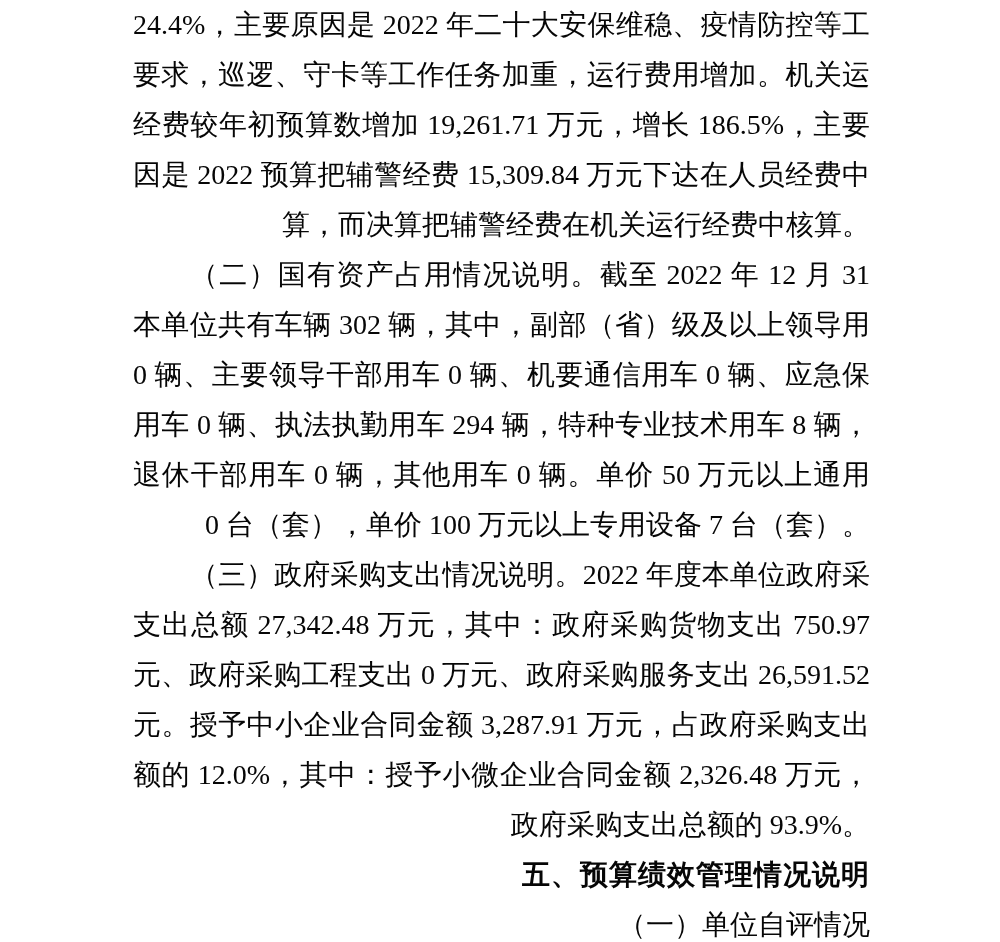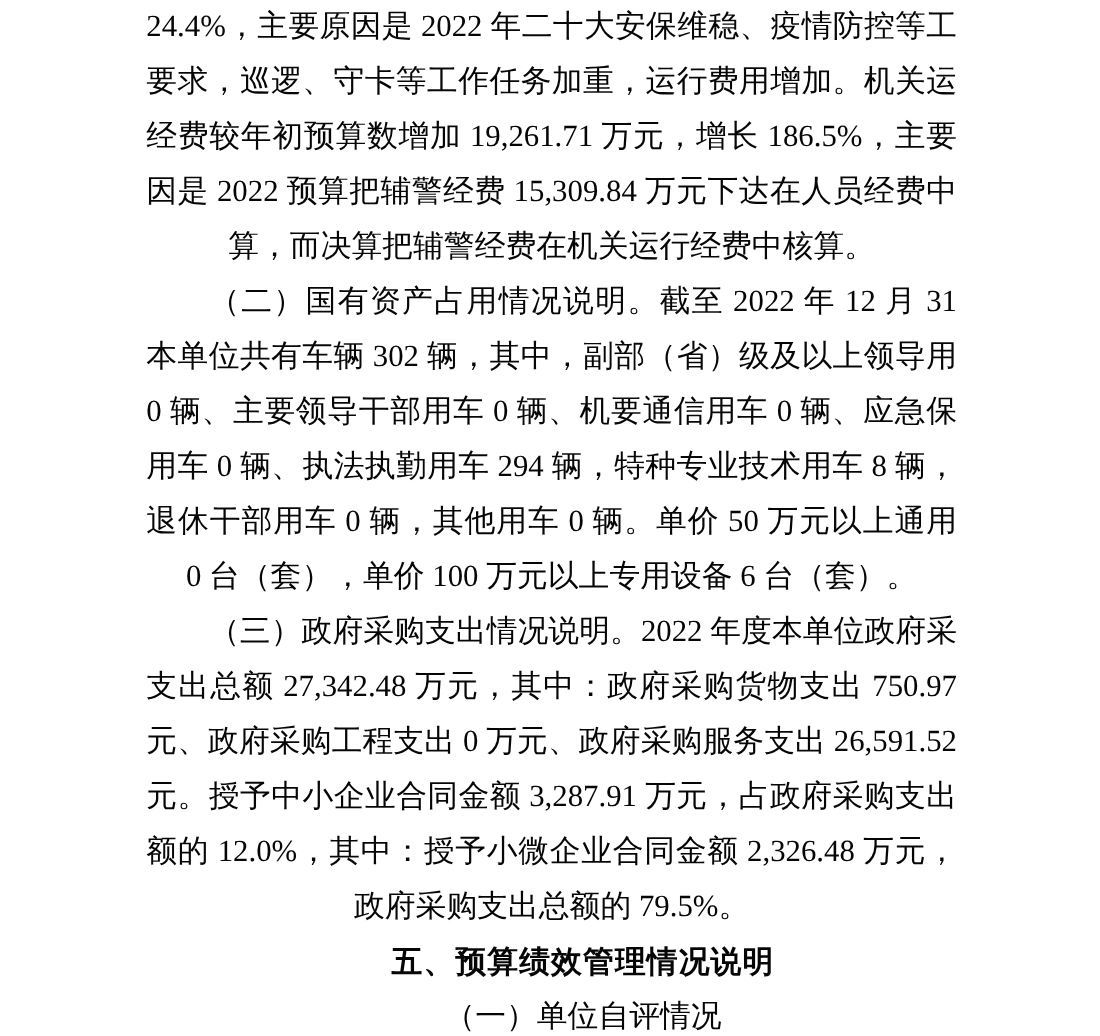--- a/index.html
+++ b/index.html
@@ -19,21 +19,21 @@
   .doc {
     position: absolute;
     left: 133px;
     top: 0;
     width: 737px;
   }
   .line {
     font-size: 28px;
     line-height: 50px;
     height: 50px;
-    text-align: center;
+    text-align: right;
     overflow: hidden;
   }
   .line.justify {
     text-align: justify;
     text-align-last: justify;
   }
   .line.indent {
     text-indent: 57px;
   }
   .line.heading {
@@ -51,23 +51,23 @@
   <div class="line justify">24.4%，主要原因是 2022 年二十大安保维稳、疫情防控等工作</div>
       <div class="line justify">要求，巡逻、守卡等工作任务加重，运行费用增加。机关运行</div>
       <div class="line justify">经费较年初预算数增加 19,261.71 万元，增长 186.5%，主要原</div>
       <div class="line justify">因是 2022 预算把辅警经费 15,309.84 万元下达在人员经费中核</div>
       <div class="line">算，而决算把辅警经费在机关运行经费中核算。</div>
       <div class="line justify indent">（二）国有资产占用情况说明。截至 2022 年 12 月 31 日，</div>
       <div class="line justify">本单位共有车辆 302 辆，其中，副部（省）级及以上领导用车</div>
       <div class="line justify">0 辆、主要领导干部用车 0 辆、机要通信用车 0 辆、应急保障</div>
       <div class="line justify">用车 0 辆、执法执勤用车 294 辆，特种专业技术用车 8 辆，离</div>
       <div class="line justify">退休干部用车 0 辆，其他用车 0 辆。单价 50 万元以上通用设备</div>
-      <div class="line">0 台（套），单价 100 万元以上专用设备 6 台（套）。</div>
+      <div class="line">0 台（套），单价 100 万元以上专用设备 7 台（套）。</div>
       <div class="line justify indent">（三）政府采购支出情况说明。2022 年度本单位政府采购</div>
       <div class="line justify">支出总额 27,342.48 万元，其中：政府采购货物支出 750.97 万</div>
       <div class="line justify">元、政府采购工程支出 0 万元、政府采购服务支出 26,591.52 万</div>
       <div class="line justify">元。授予中小企业合同金额 3,287.91 万元，占政府采购支出总</div>
       <div class="line justify">额的 12.0%，其中：授予小微企业合同金额 2,326.48 万元，占</div>
-      <div class="line">政府采购支出总额的 79.5%。</div>
+      <div class="line">政府采购支出总额的 93.9%。</div>
       <div class="line indent heading">五、预算绩效管理情况说明</div>
       <div class="line indent">（一）单位自评情况</div>
     </div>
 </div>
 
 </body></html>

